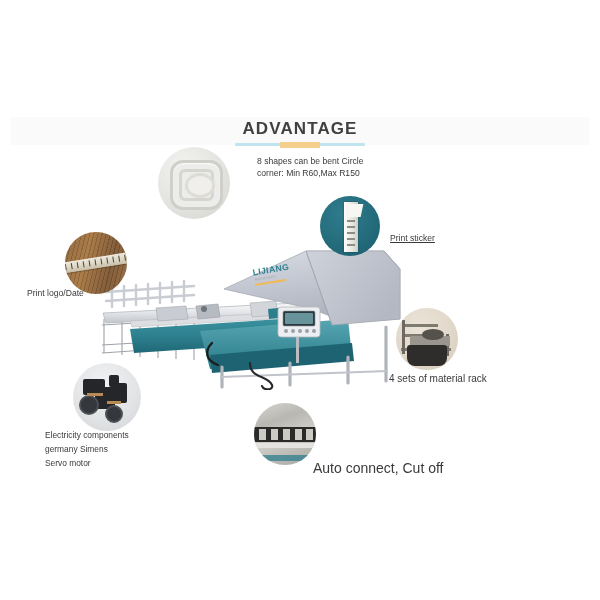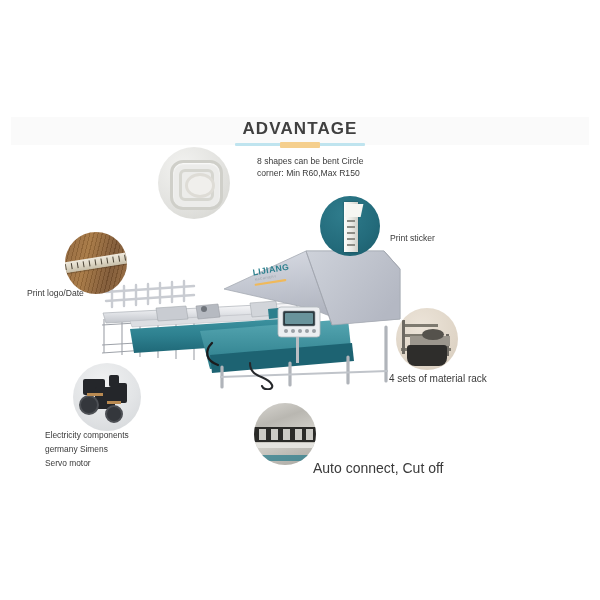--- a/index.html
+++ b/index.html
@@ -269,21 +269,21 @@
   
   .label {
     position: absolute;
     color: #3a3a3a;
     font-size: 8.4px;
     line-height: 11.5px;
     font-family: "Liberation Sans", sans-serif;
     white-space: pre-line;
   }
   .lbl-shapes   { left: 233px; top: 155px; font-size: 8.6px; line-height: 12px; margin-left: 24px; }
-  .lbl-sticker  { left: 390px; top: 233px; font-size: 8.6px; }
+  .lbl-sticker  { left: 390px; top: 233px; font-size: 8.6px; text-decoration: underline; }
   .lbl-rack     { left: 389px; top: 373px; font-size: 10px; }
   .lbl-cut      { left: 313px; top: 463px; font-size: 14px; }
   .lbl-servo    { left: 45px;  top: 428px; font-size: 8.4px; text-align: left; width: 140px; line-height: 14px; }
   .lbl-wood     { left: 15px;  top: 288px; font-size: 8.6px; padding-left: 12px; }
 
   
   .machine {
     position: absolute;
     left: 100px; top: 245px;
     width: 305px; height: 145px;

